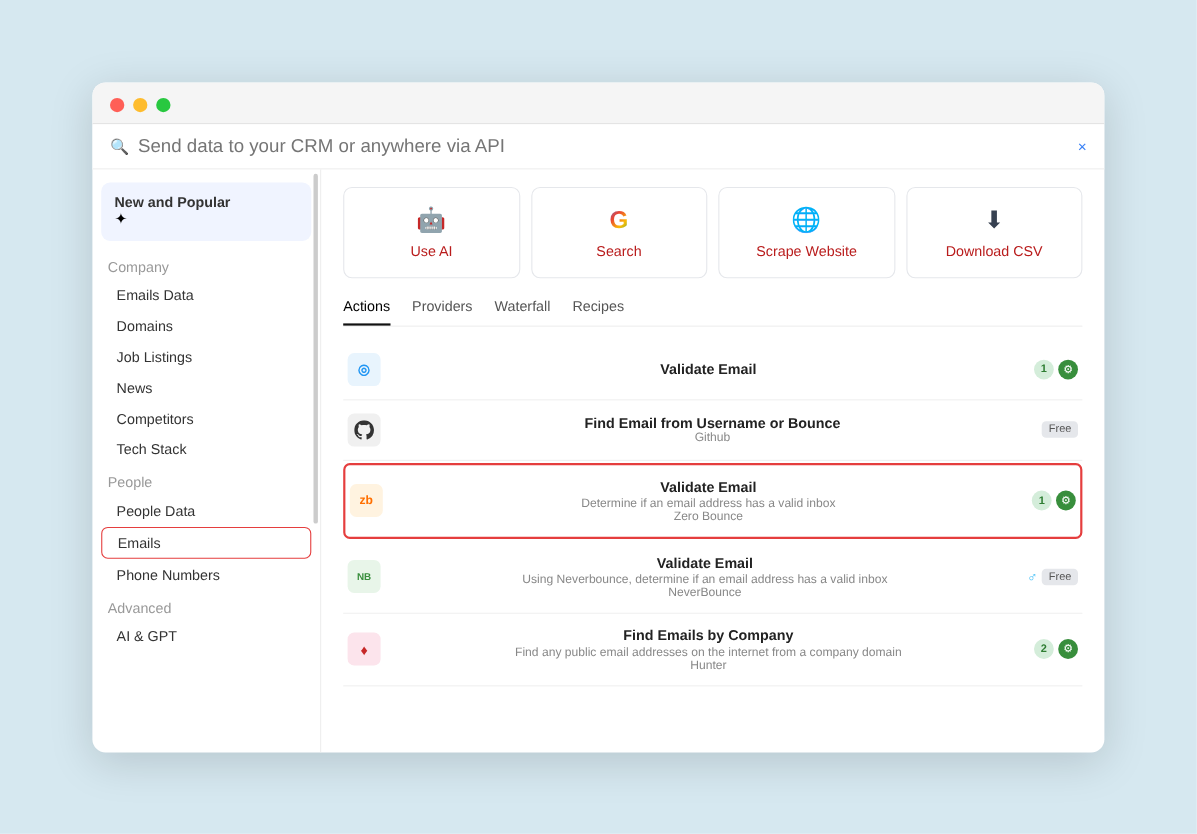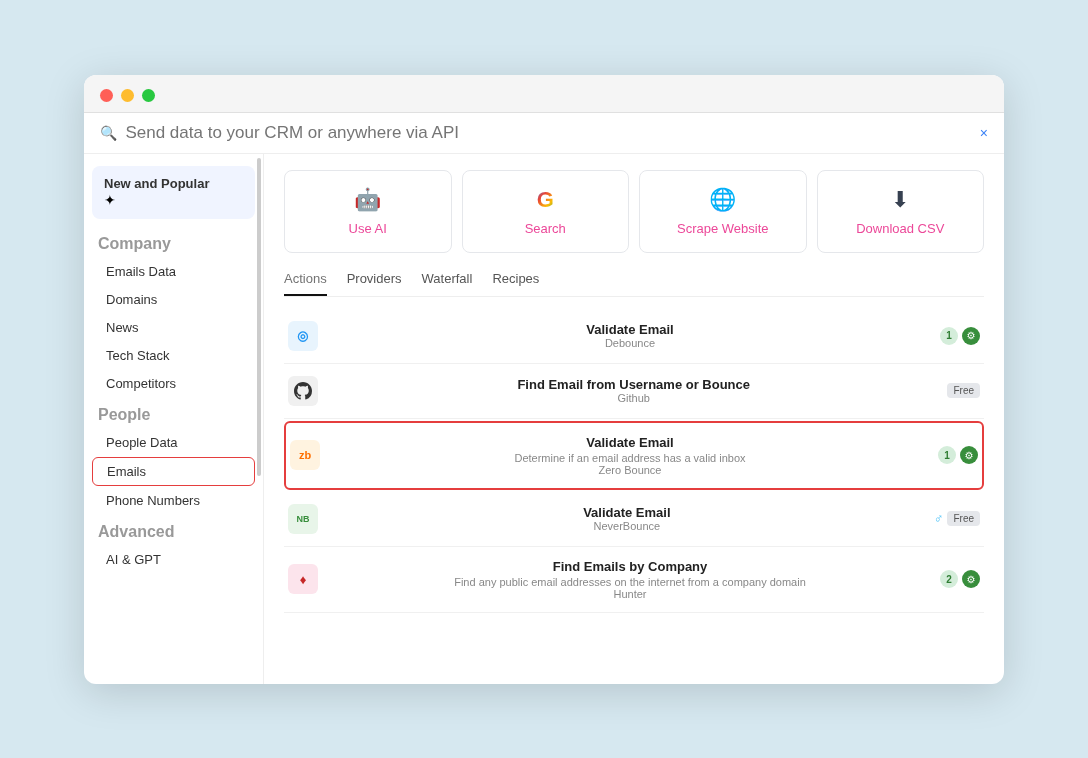--- a/index.html
+++ b/index.html
@@ -48,21 +48,21 @@
       font-size: 17px;
       color: #999;
       background: transparent;
     }
     .search-bar-close { color: #3b82f6; font-size: 14px; cursor: pointer; }
     .content {
       display: flex;
       height: 530px;
     }
     .sidebar {
-      width: 180px;
+      width: 208px;
       border-right: 1px solid #eee;
       overflow-y: auto;
       padding: 8px 0;
       position: relative;
     }
     .sidebar-scrollbar {
       position: absolute;
       right: 2px;
       top: 4px;
       width: 4px;
@@ -80,24 +80,24 @@
     .sidebar-item-featured .label {
       font-size: 13px;
       font-weight: 600;
       color: #333;
       display: block;
     }
     .sidebar-item-featured .icon {
       font-size: 14px;
     }
     .sidebar-section-label {
-      font-size: 16px;
+      font-size: 13px;
       color: #999;
       padding: 8px 14px 4px;
-      font-weight: 700;
+      font-weight: 400;
     }
     .sidebar-link {
       display: block;
       padding: 6px 14px;
       font-size: 13px;
       color: #333;
       cursor: pointer;
       border-radius: 6px;
       margin: 1px 8px;
       text-decoration: none;
@@ -123,36 +123,36 @@
       border-radius: 8px;
       padding: 16px 12px;
       display: flex;
       flex-direction: column;
       align-items: center;
       gap: 8px;
       cursor: pointer;
       background: #fff;
     }
     .action-card .card-icon { font-size: 22px; }
-    .action-card .card-label { font-size: 13px; color: #ec4899; font-weight: 500; }
+    .action-card .card-label { font-size: 13px; color: #b91c1c; font-weight: 500; }
     .tabs {
       display: flex;
       gap: 20px;
       border-bottom: 1px solid #eee;
       margin-bottom: 12px;
     }
     .tab {
       font-size: 13px;
       color: #555;
       padding-bottom: 8px;
       cursor: pointer;
       border-bottom: 2px solid transparent;
     }
     .tab.active {
-      color: #737373;
+      color: #000000;
       border-bottom: 2px solid #111;
       font-weight: 500;
     }
     .action-list { display: flex; flex-direction: column; gap: 0; }
     .action-row {
       display: flex;
       align-items: center;
       padding: 12px 4px;
       border-bottom: 1px solid #f0f0f0;
       cursor: pointer;
@@ -259,23 +259,24 @@
       <div class="sidebar-scrollbar"></div>
 
       <div class="sidebar-item-featured">
         <span class="label">New and Popular</span>
         <span class="icon">✦</span>
       </div>
 
       <div class="sidebar-section-label">Company</div>
       <a class="sidebar-link">Emails Data</a>
       <a class="sidebar-link">Domains</a>
+      <a class="sidebar-link">Job Listings</a>
       <a class="sidebar-link">News</a>
+      <a class="sidebar-link">Competitors</a>
       <a class="sidebar-link">Tech Stack</a>
-      <a class="sidebar-link">Competitors</a>
 
       <div class="sidebar-section-label">People</div>
       <a class="sidebar-link">People Data</a>
       <a class="sidebar-link active">Emails</a>
       <a class="sidebar-link">Phone Numbers</a>
 
       <div class="sidebar-section-label">Advanced</div>
       <a class="sidebar-link">AI &amp; GPT</a>
     </div>
 
@@ -306,21 +307,20 @@
         <span class="tab">Waterfall</span>
         <span class="tab">Recipes</span>
       </div>
 
       <div class="action-list">
 
         <div class="action-row">
           <div class="action-logo debounce">◎</div>
           <div class="action-info">
             <div class="name">Validate Email</div>
-            <div class="provider">Debounce</div>
           </div>
           <div class="action-badge">
             <span class="badge-count">1</span>
             <span class="badge-icon-green">⚙</span>
           </div>
         </div>
 
         <div class="action-row">
           <div class="action-logo github">
             <svg width="18" height="18" viewBox="0 0 24 24" fill="#333">
@@ -346,20 +346,21 @@
           <div class="action-badge">
             <span class="badge-count">1</span>
             <span class="badge-icon-green">⚙</span>
           </div>
         </div>
 
         <div class="action-row">
           <div class="action-logo neverbounce" style="font-size:9px; color:#388e3c;">NB</div>
           <div class="action-info">
             <div class="name">Validate Email</div>
+            <div class="desc">Using Neverbounce, determine if an email address has a valid inbox</div>
             <div class="provider">NeverBounce</div>
           </div>
           <div class="action-badge">
             <span class="badge-gender-icon">♂</span>
             <span class="free-badge-blue">Free</span>
           </div>
         </div>
 
         <div class="action-row">
           <div class="action-logo hunter">♦</div>

